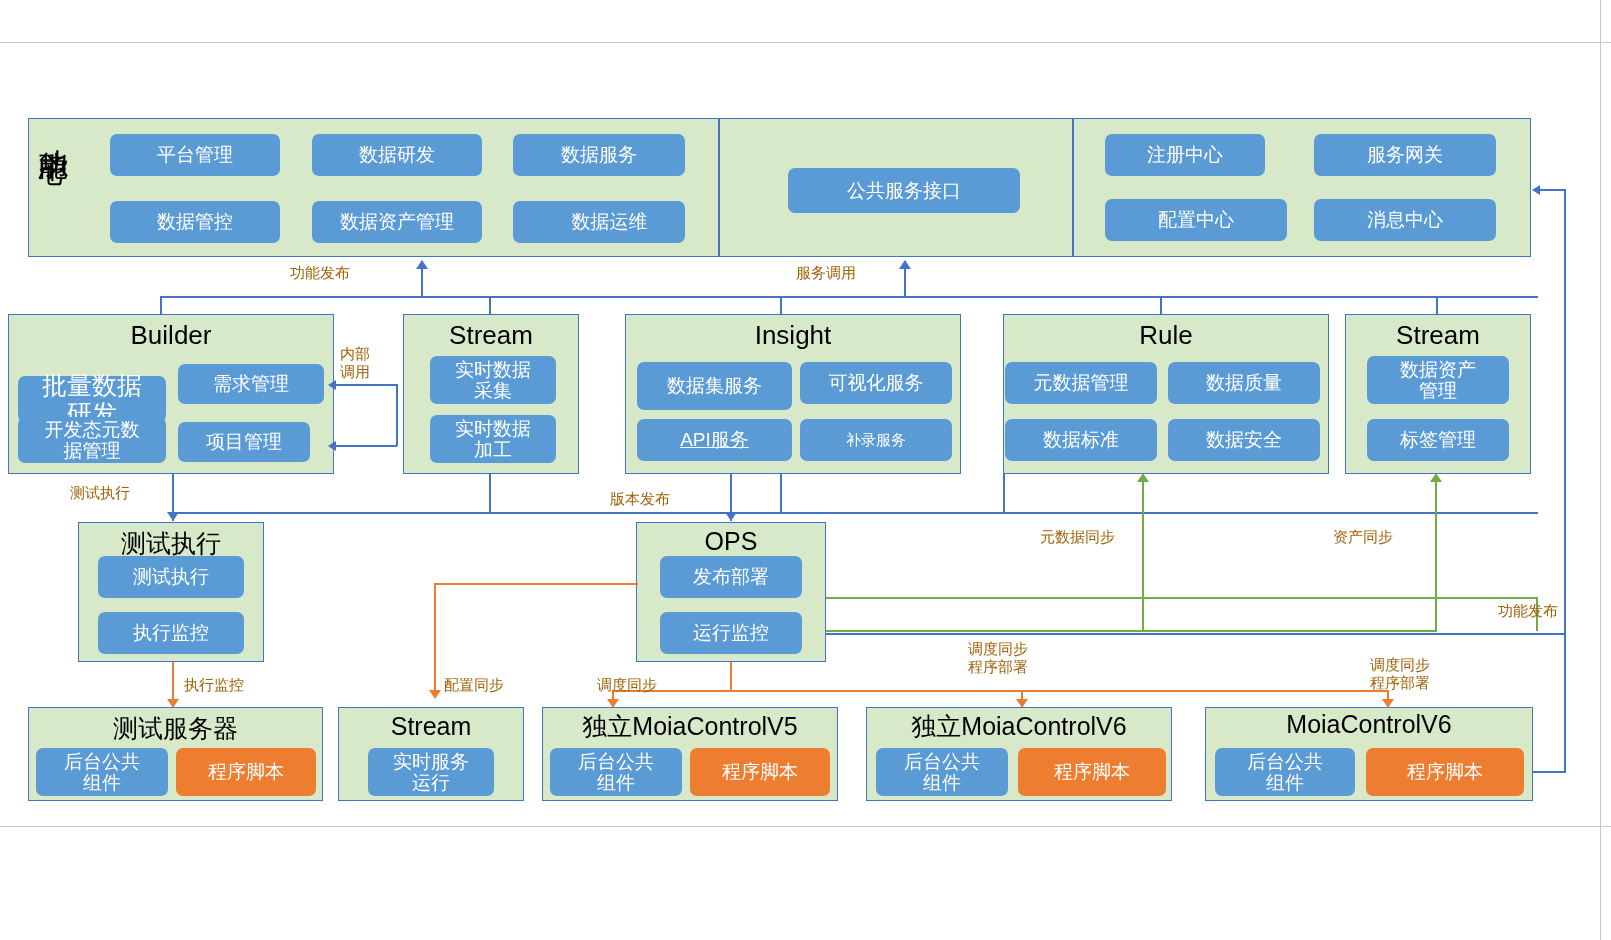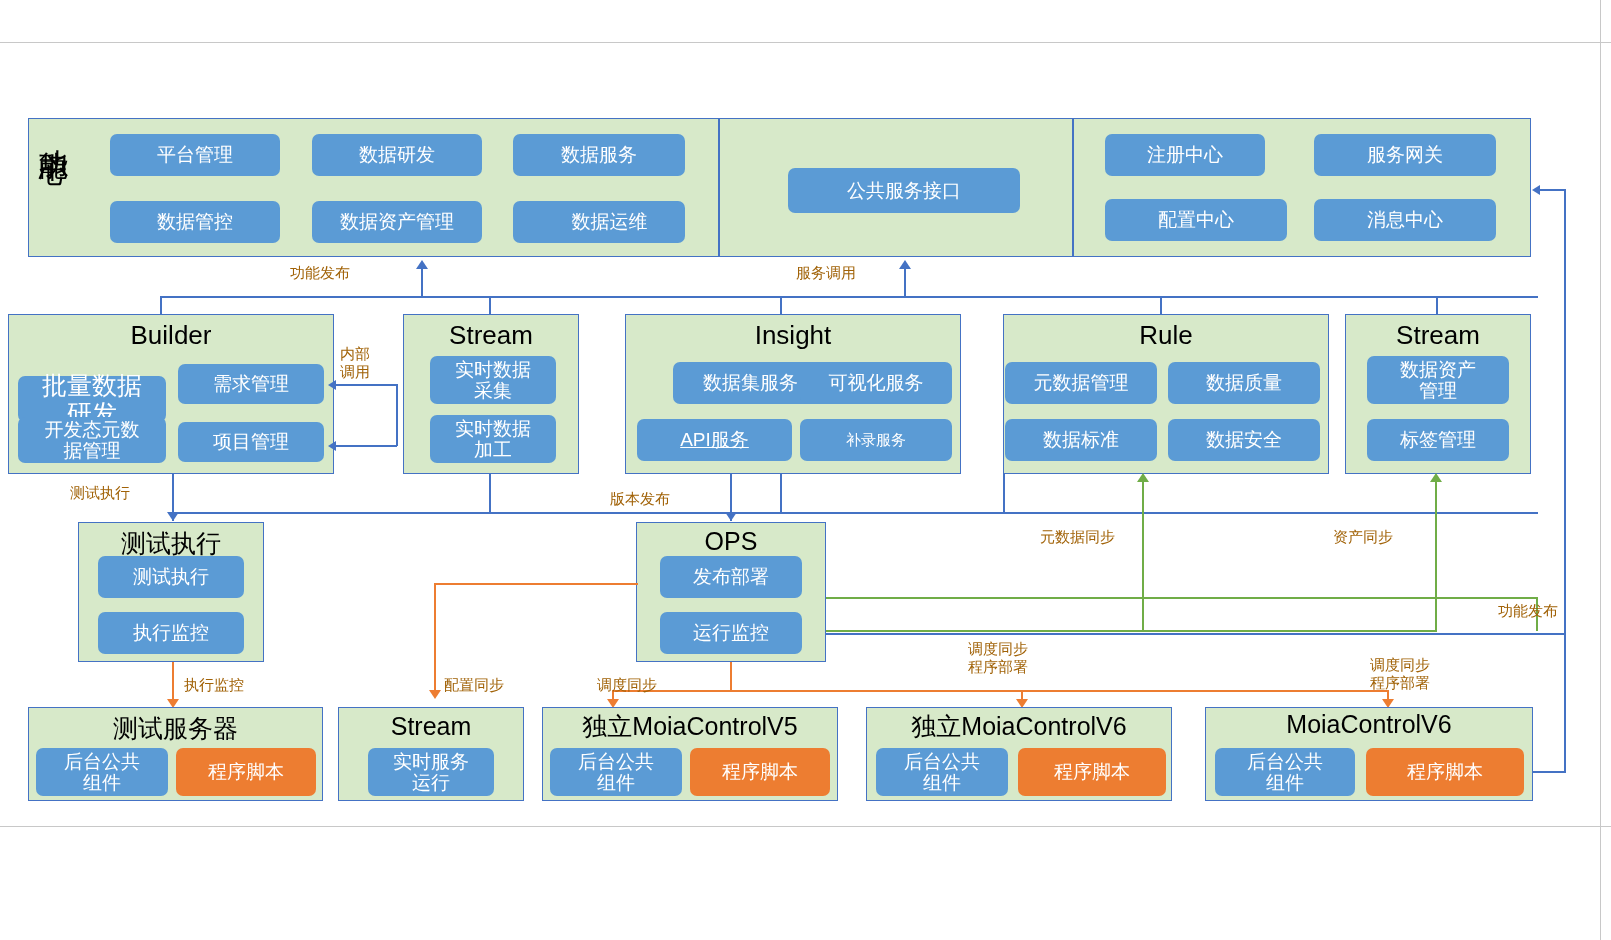--- a/index.html
+++ b/index.html
@@ -78,40 +78,40 @@
   <div class="ln v" style="left:1160px;top:296px;height:20px;"></div>
   <div class="ln v" style="left:1436px;top:296px;height:20px;"></div>
 
   <div class="panel" style="left:8px;top:314px;width:326px;height:160px;"></div>
   <div class="panel-title" style="left:8px;top:320px;width:326px;font-size:26px;">Builder</div>
   <div class="chip" style="left:18px;top:376px;width:148px;height:46px;font-size:25px;white-space:pre;">批量数据
 研发</div>
   <div class="chip" style="left:178px;top:364px;width:146px;height:40px;font-size:19px;">需求管理</div>
   <div class="chip" style="left:18px;top:417px;width:148px;height:46px;font-size:19px;white-space:pre;">开发态元数
 据管理</div>
-  <div class="chip" style="left:178px;top:422px;width:146px;height:40px;font-size:19px;text-align:right;">项目管理</div>
+  <div class="chip" style="left:178px;top:422px;width:132px;height:40px;font-size:19px;text-align:right;">项目管理</div>
 
   <div class="panel" style="left:403px;top:314px;width:176px;height:160px;"></div>
   <div class="panel-title" style="left:403px;top:320px;width:176px;font-size:26px;">Stream</div>
   <div class="chip" style="left:430px;top:356px;width:126px;height:48px;font-size:19px;white-space:pre;">实时数据
 采集</div>
   <div class="chip" style="left:430px;top:415px;width:126px;height:48px;font-size:19px;white-space:pre;">实时数据
 加工</div>
 
   <div class="lbl" style="left:340px;top:345px;font-size:15px;">内部
 调用</div>
   <div class="ln v" style="left:396px;top:384px;height:62px;"></div>
   <div class="ln h" style="left:336px;top:384px;width:61px;"></div>
   <div class="arrow left" style="left:328px;top:380px;"></div>
   <div class="ln h" style="left:336px;top:445px;width:61px;"></div>
   <div class="arrow left" style="left:328px;top:441px;"></div>
 
   <div class="panel" style="left:625px;top:314px;width:336px;height:160px;"></div>
   <div class="panel-title" style="left:625px;top:320px;width:336px;font-size:26px;">Insight</div>
-  <div class="chip" style="left:637px;top:362px;width:155px;height:42px;font-size:19px;margin-left:36px;">数据集服务</div>
+  <div class="chip" style="left:637px;top:362px;width:155px;height:48px;font-size:19px;">数据集服务</div>
   <div class="chip" style="left:800px;top:362px;width:152px;height:42px;font-size:19px;">可视化服务</div>
   <div class="chip" style="left:637px;top:419px;width:155px;height:42px;font-size:19px;text-decoration:underline;">API服务</div>
   <div class="chip" style="left:800px;top:419px;width:152px;height:42px;font-size:15px;">补录服务</div>
 
   <div class="panel" style="left:1003px;top:314px;width:326px;height:160px;"></div>
   <div class="panel-title" style="left:1003px;top:320px;width:326px;font-size:26px;">Rule</div>
   <div class="chip" style="left:1005px;top:362px;width:152px;height:42px;font-size:19px;">元数据管理</div>
   <div class="chip" style="left:1168px;top:362px;width:152px;height:42px;font-size:19px;">数据质量</div>
   <div class="chip" style="left:1005px;top:419px;width:152px;height:42px;font-size:19px;">数据标准</div>
   <div class="chip" style="left:1168px;top:419px;width:152px;height:42px;font-size:19px;">数据安全</div>

